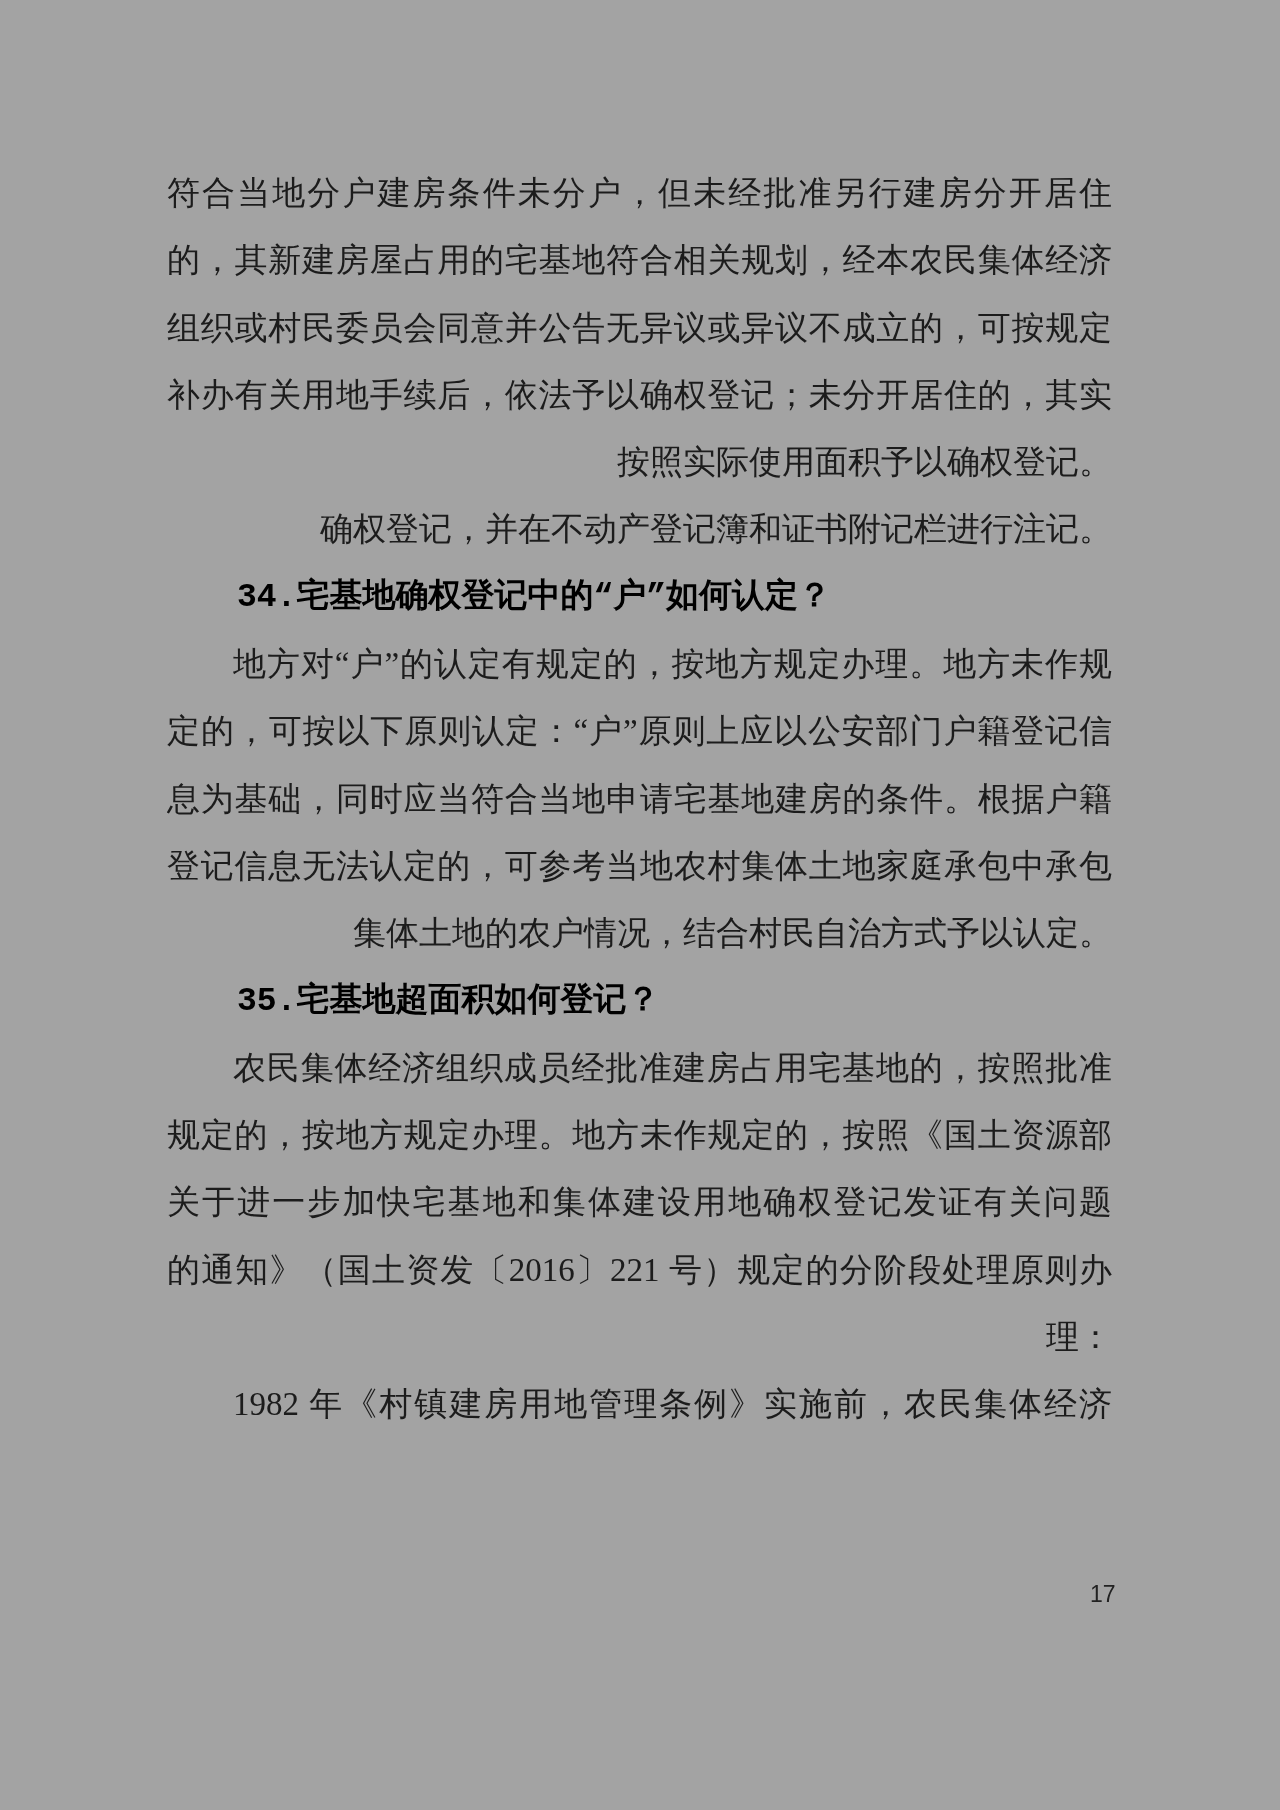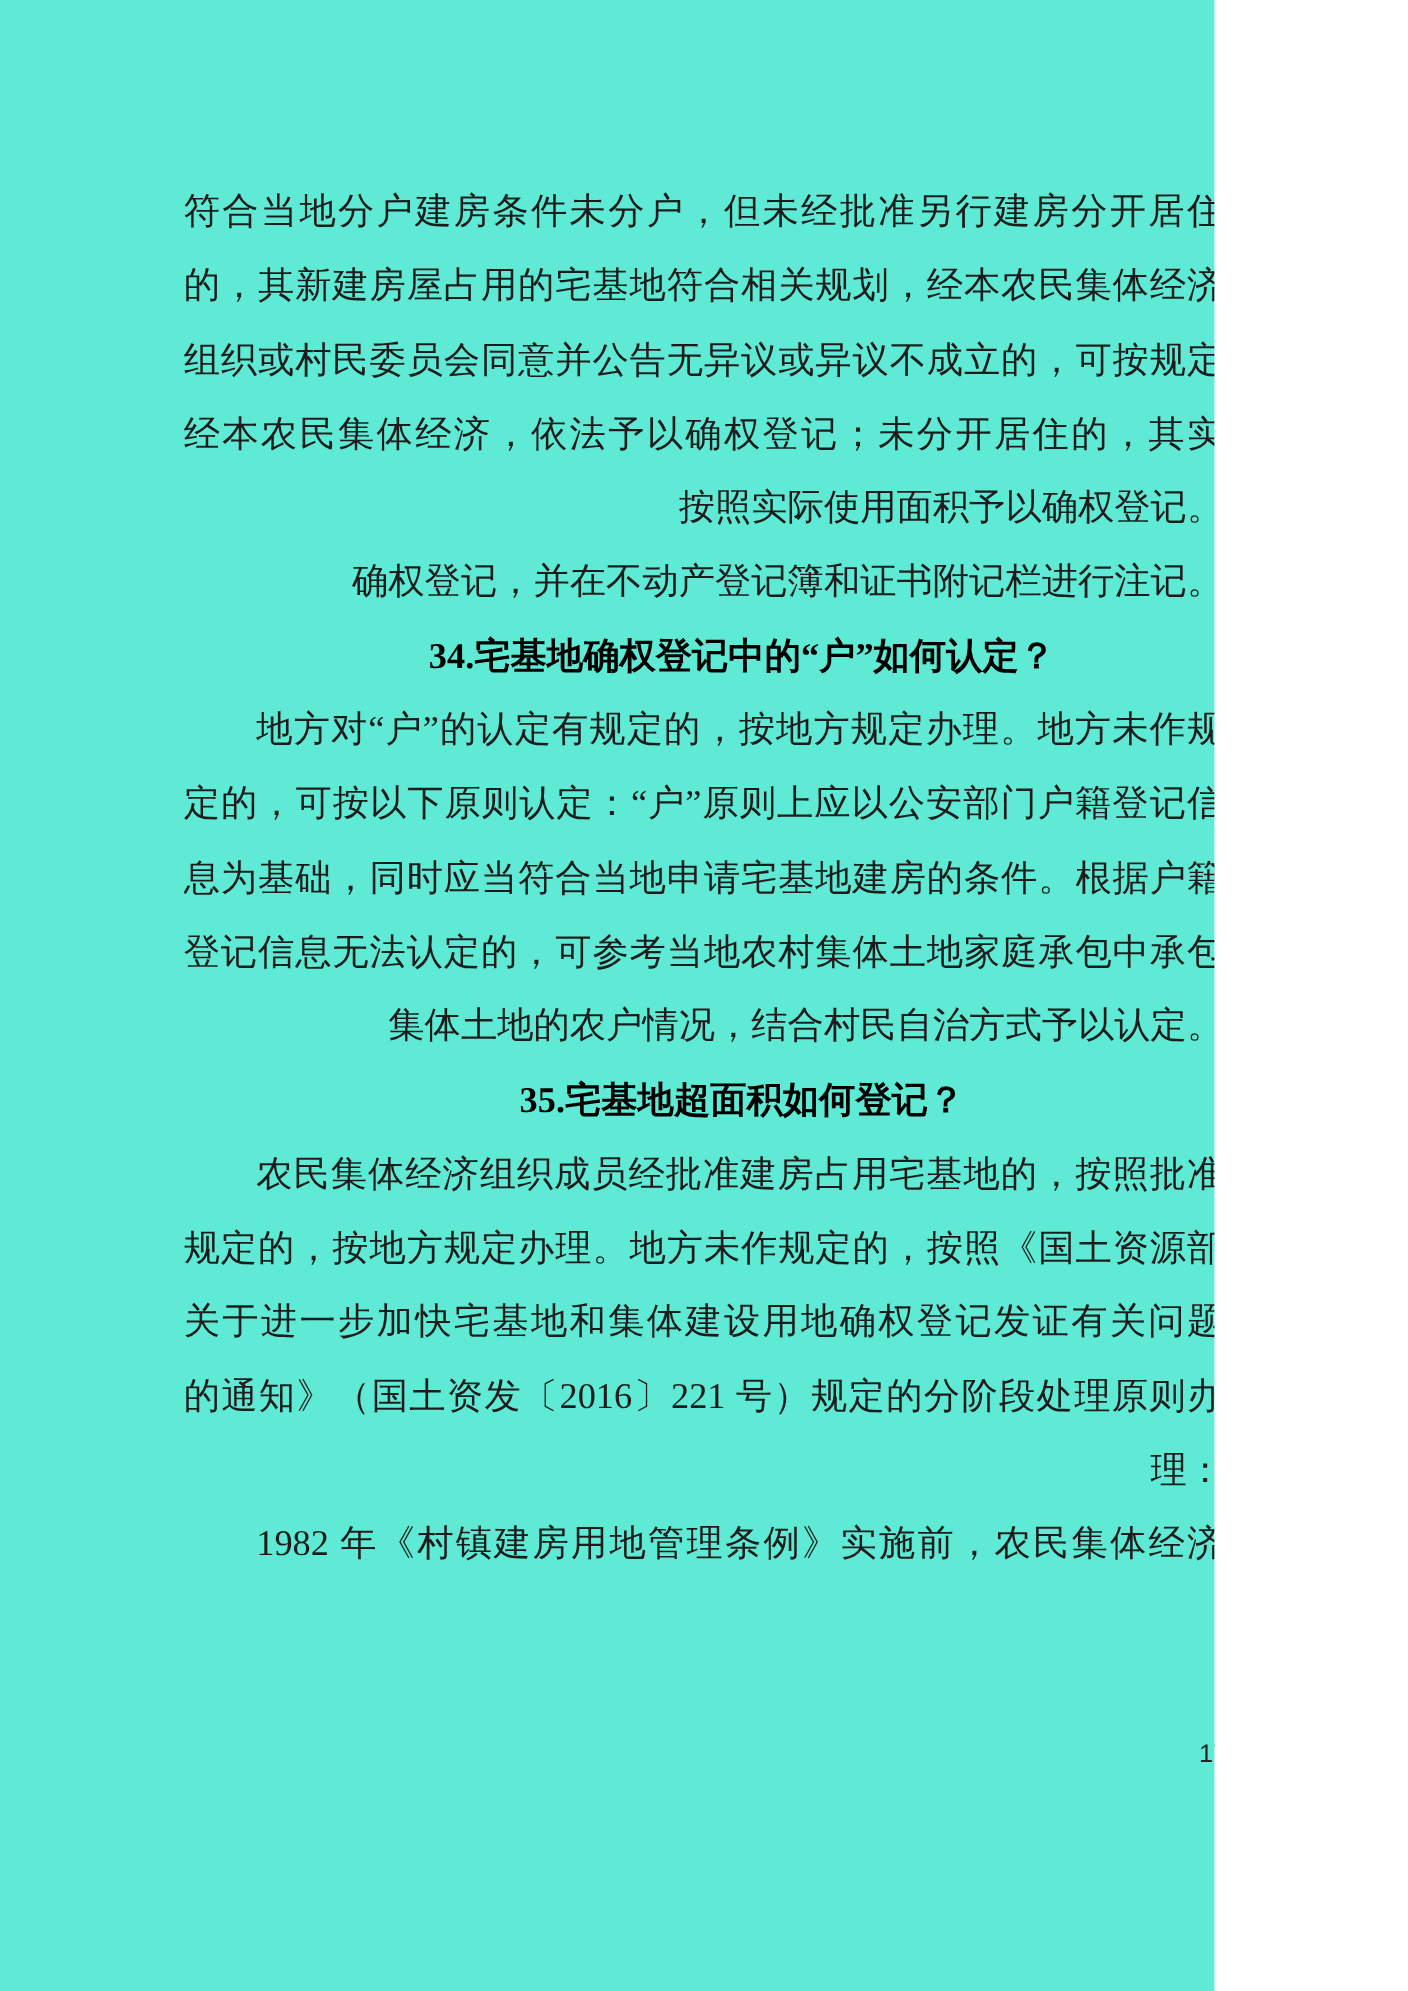--- a/index.html
+++ b/index.html
@@ -2,23 +2,23 @@
 <html><head>
 <meta charset="utf-8">
 <style>
   html, body {
     margin: 0;
     padding: 0;
     background: #ffffff;
   }
   .page {
     position: relative;
-    width: 1104px;
+    width: 1280px;
     height: 1810px;
-    background: #5eead4;
+    background: #a3a3a3;
     overflow: hidden;
     font-family: "Liberation Serif", "DejaVu Serif", serif;
     color: #1c1c1c;
   }
   .content {
     position: absolute;
     left: 167px;
     top: 160px;
     width: 945px;
   }
@@ -37,45 +37,45 @@
     text-align: right;
     text-align-last: auto;
   }
   
   .line.ij {
     padding-left: 66px;
   }
   
   .line.h {
     padding-left: 70px;
-    text-align: center;
+    text-align: left;
     text-align-last: auto;
     font-weight: bold;
-    font-family: Liberation Serif, serif;
+    font-family: Liberation Mono, monospace;
     color: #000000;
   }
   .page-number {
     position: absolute;
     left: 1090px;
     top: 1580px;
     font-size: 23px;
     line-height: 28px;
     font-family: "Liberation Sans", "DejaVu Sans", sans-serif;
     color: #222222;
   }
 </style>
 </head>
 <body>
 
 <div class="page">
   <div class="content">
     <div class="line j">符合当地分户建房条件未分户，但未经批准另行建房分开居住</div>
     <div class="line j">的，其新建房屋占用的宅基地符合相关规划，经本农民集体经济</div>
     <div class="line j">组织或村民委员会同意并公告无异议或异议不成立的，可按规定</div>
-    <div class="line j">经本农民集体经济，依法予以确权登记；未分开居住的，其实</div>
+    <div class="line j">补办有关用地手续后，依法予以确权登记；未分开居住的，其实</div>
     <div class="line l">按照实际使用面积予以确权登记。</div>
     <div class="line l">确权登记，并在不动产登记簿和证书附记栏进行注记。</div>
     <div class="line h">34.宅基地确权登记中的“户”如何认定？</div>
     <div class="line ij">地方对“户”的认定有规定的，按地方规定办理。地方未作规</div>
     <div class="line j">定的，可按以下原则认定：“户”原则上应以公安部门户籍登记信</div>
     <div class="line j">息为基础，同时应当符合当地申请宅基地建房的条件。根据户籍</div>
     <div class="line j">登记信息无法认定的，可参考当地农村集体土地家庭承包中承包</div>
     <div class="line l">集体土地的农户情况，结合村民自治方式予以认定。</div>
     <div class="line h">35.宅基地超面积如何登记？</div>
     <div class="line ij">农民集体经济组织成员经批准建房占用宅基地的，按照批准</div>

